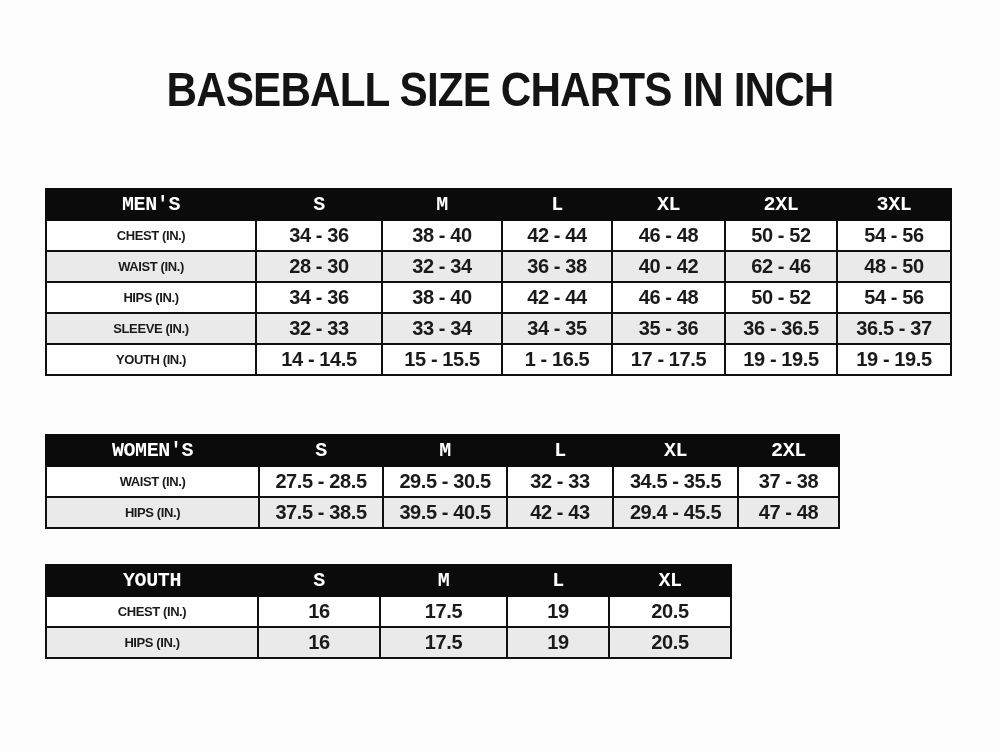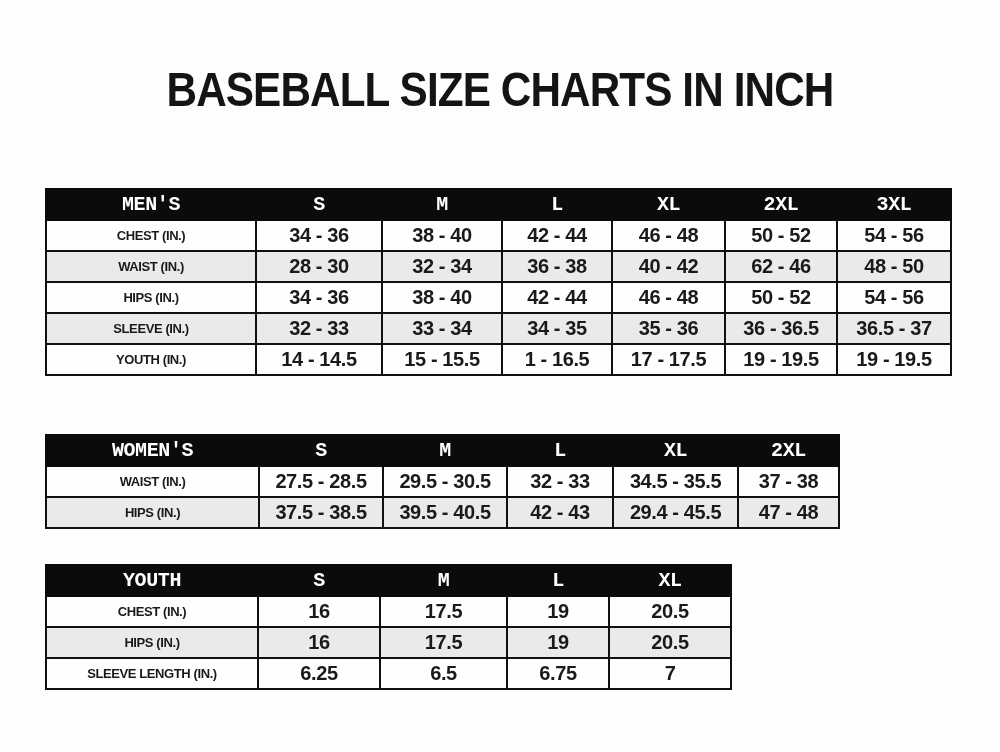--- a/index.html
+++ b/index.html
@@ -201,22 +201,15 @@
           <td>19</td>
           <td>20.5</td>
         </tr>
         <tr>
           <th class="row-label" scope="row">HIPS (IN.)</th>
           <td>16</td>
           <td>17.5</td>
           <td>19</td>
           <td>20.5</td>
         </tr>
-        <tr>
-          <th class="row-label" scope="row">SLEEVE LENGTH (IN.)</th>
-          <td>6.25</td>
-          <td>6.5</td>
-          <td>6.75</td>
-          <td>7</td>
-        </tr>
       </tbody>
     </table>
   </div>
 
 </body></html>

